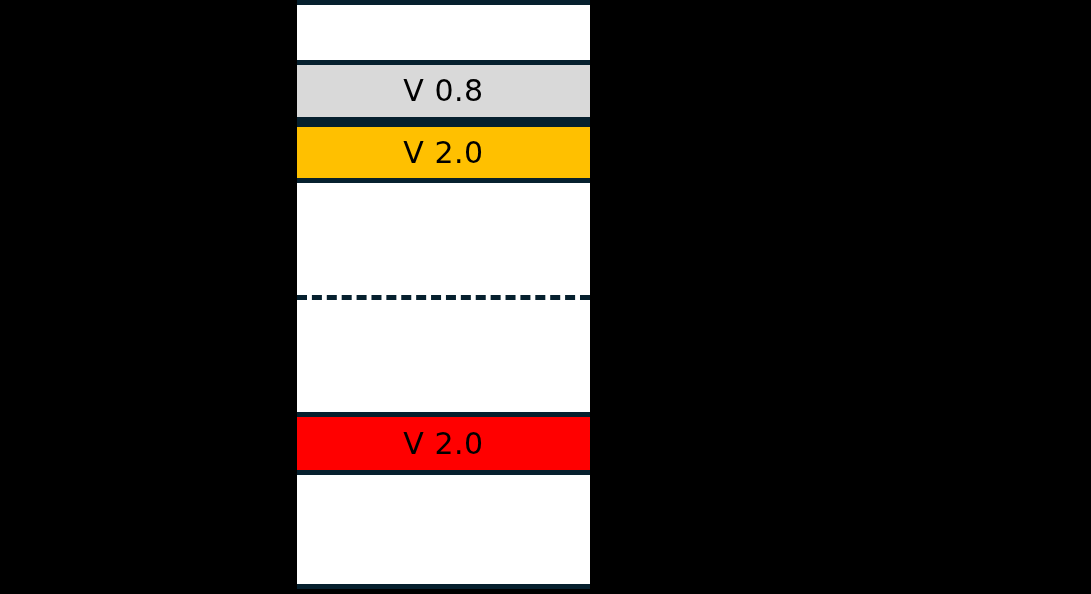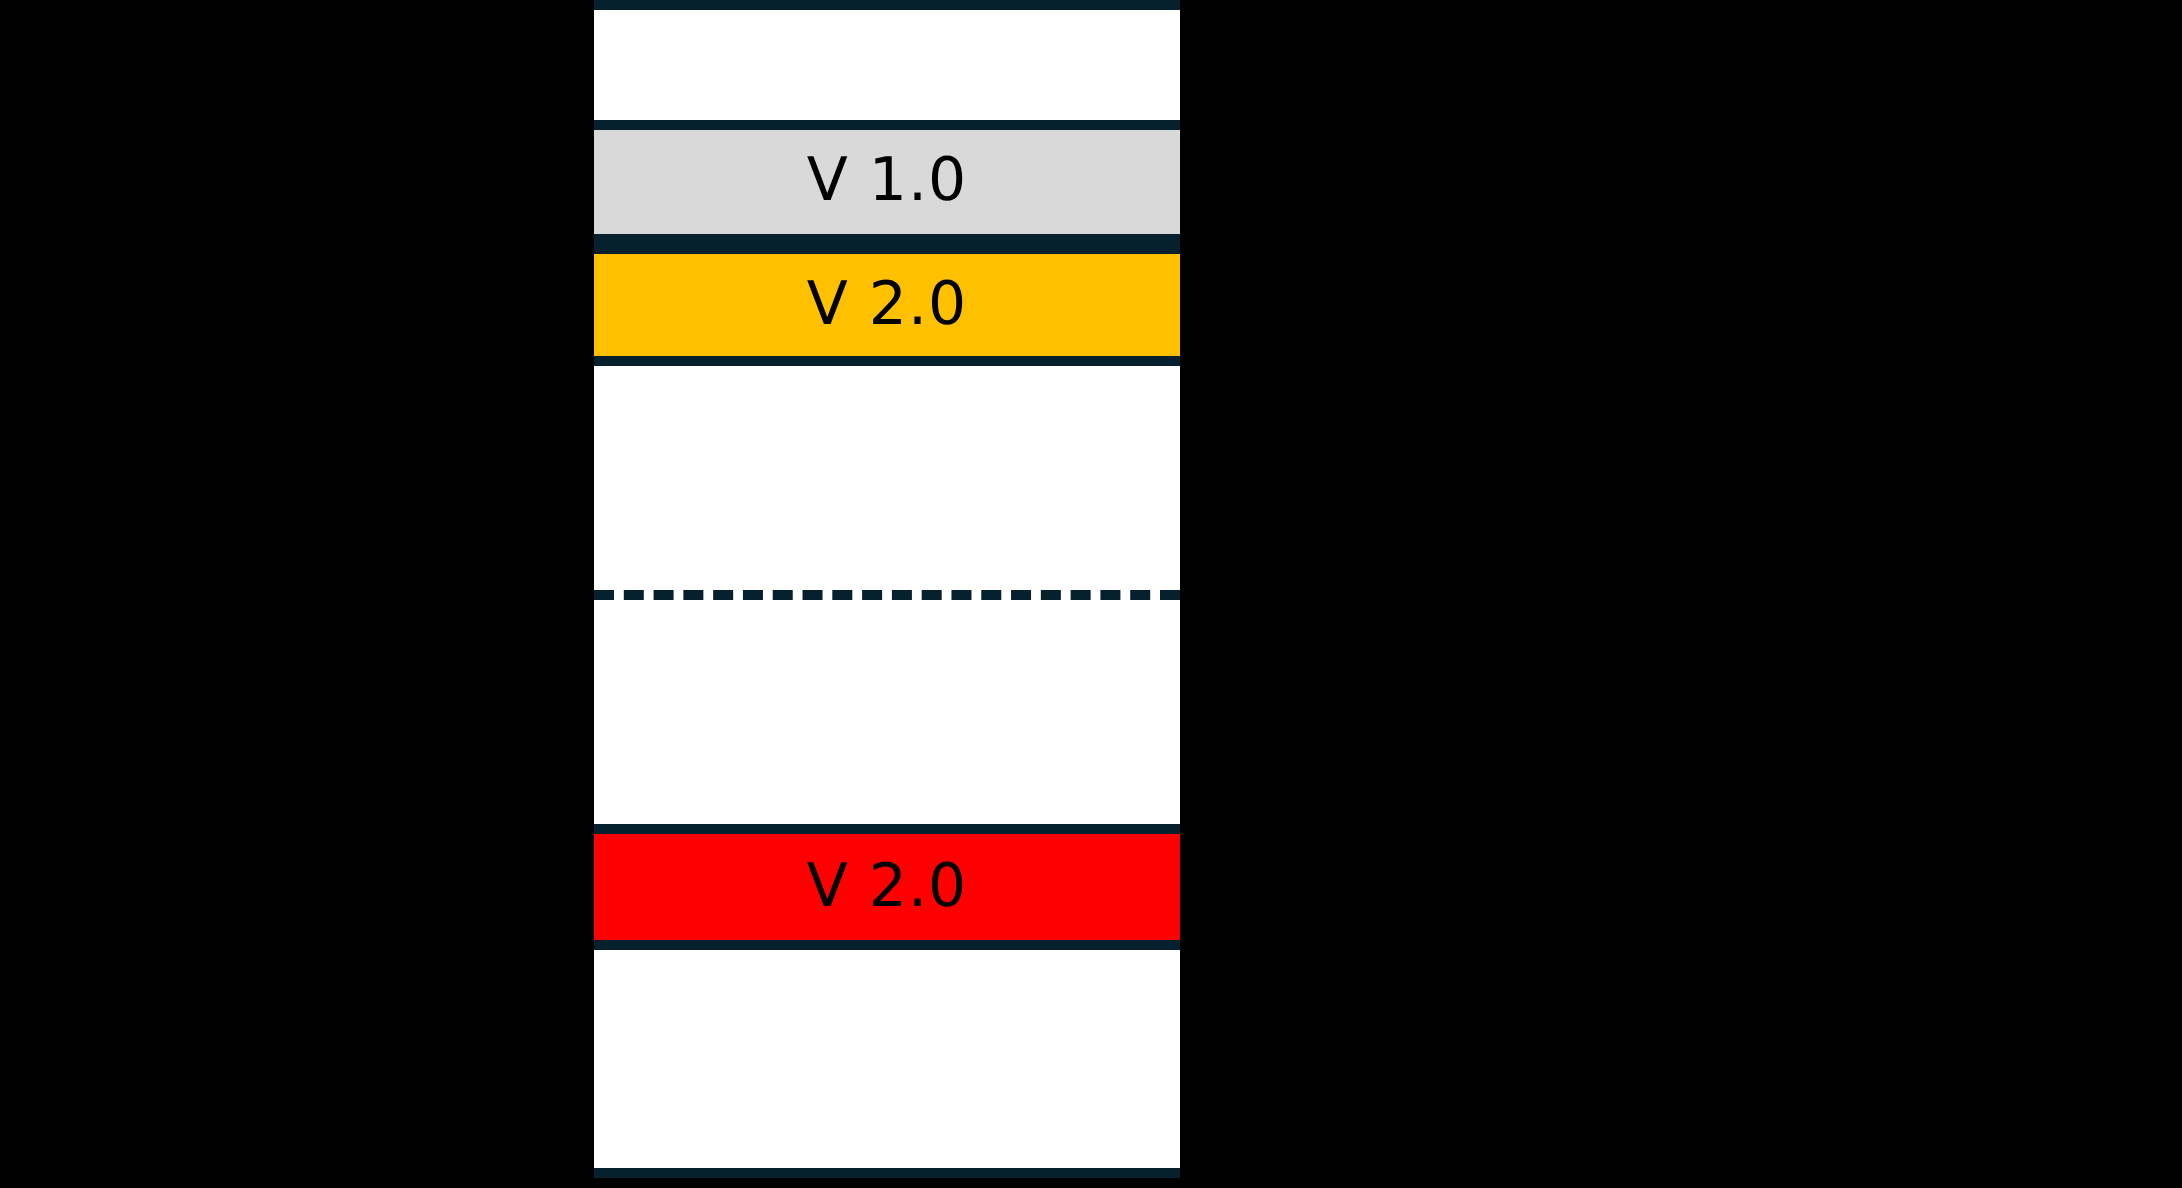--- a/index.html
+++ b/index.html
@@ -105,21 +105,21 @@
 
 <div id="canvas">
 
   <div id="stack">
 
     <div class="band band-white" id="band-top-white">
       <span></span>
     </div>
 
     <div class="band band-filled" id="band-v1-gray">
-      <span>V 1.0</span>
+      <span>V 0.8</span>
     </div>
 
     <div class="band band-filled" id="band-v2-amber">
       <span>V 2.0</span>
     </div>
 
     <div class="band band-white" id="band-mid-white">
       <span></span>
     </div>
 

